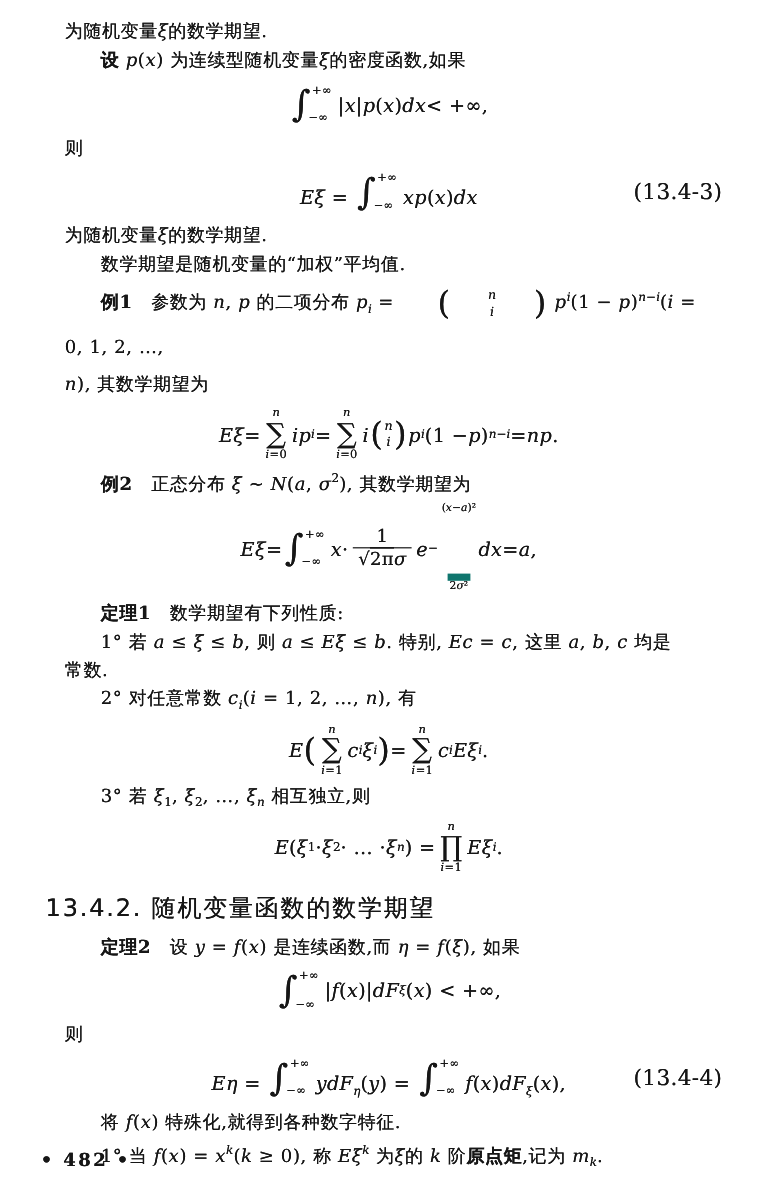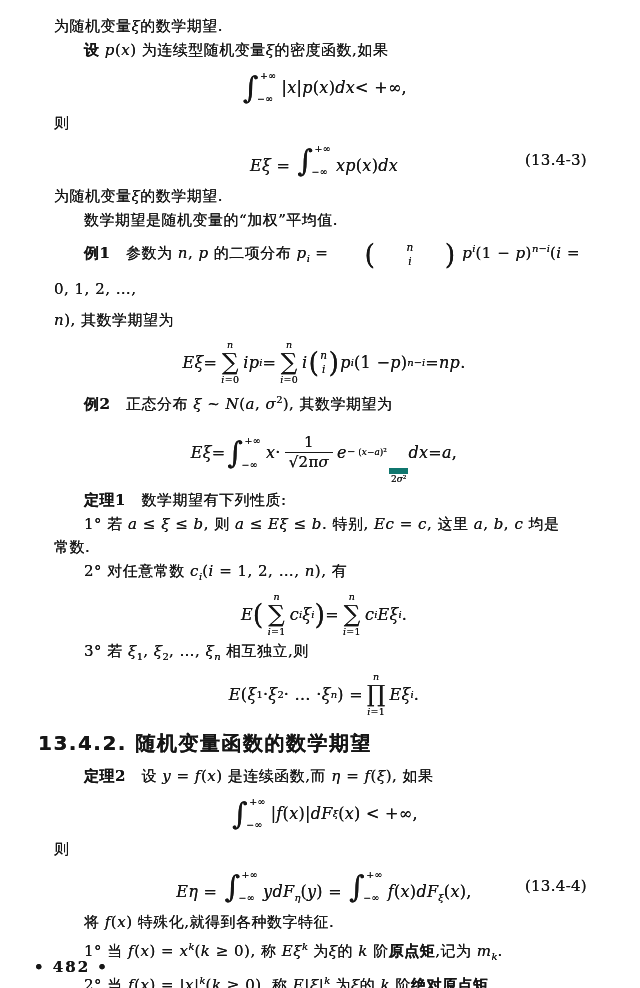--- a/index.html
+++ b/index.html
@@ -10,50 +10,50 @@
     text-shadow:0 0 .35px currentColor;
   }
   .page{position:relative;box-sizing:border-box;height:100%;padding:14px 30px 0 38px;}
   
   .t{font-size:15px;line-height:23px;margin:1px 16px;letter-spacing:.5px;}
   .ind{text-indent:2em;}
   .tall{line-height:31px;}
   
   .f{position:relative;display:flex;justify-content:center;align-items:center;
      font-size:16px;margin:4px 0;min-height:42px;letter-spacing:.3px;}
-  .f .eqnum{position:absolute;right:23px;top:50%;transform:translateY(-50%);font-size:15px;}
+  .f .eqnum{position:absolute;right:8px;top:50%;transform:translateY(-50%);font-size:18px;}
   
   .ii{display:inline-flex;align-items:center;margin:0 2px;}
   .is{font-size:30px;line-height:.9;font-style:normal;}
   .il{display:inline-flex;flex-direction:column;justify-content:space-between;
       height:33px;font-size:9.5px;line-height:1;margin:0 3px 0 1px;}
   .il span:last-child{transform:translateX(-3px);}
   
   .ss{display:inline-flex;flex-direction:column;align-items:center;line-height:1;margin:0 4px;}
   .ss .lim{font-size:9.5px;line-height:1;}
   .ss .op{font-size:23px;line-height:1;margin:1px 0;font-style:normal;}
   
   .binom{display:inline-flex;align-items:center;vertical-align:middle;margin:0 1px;}
   .bp{font-size:27px;font-weight:400;line-height:1;display:inline-block;vertical-align:middle;}
   .binom .st{display:inline-flex;flex-direction:column;align-items:center;
              font-size:10.5px;line-height:1.35;padding:0 1px;}
   
   .frac{display:inline-flex;flex-direction:column;align-items:center;vertical-align:middle;
         margin:0 4px;line-height:1.15;font-size:15px;}
   .frac .num{padding:0 4px;}
   .frac .den{border-top:1.5px solid #161616;padding:1px 4px 0;}
-  .fr2{display:inline-flex;flex-direction:row;align-items:center;vertical-align:middle;
+  .fr2{display:inline-flex;flex-direction:column;align-items:center;vertical-align:middle;
        font-size:9px;line-height:1.25;margin-left:1px;}
   .fr2 .num{padding:0 2px;}
   .fr2 .den{border-top:6px solid #0f766e;padding:0 2px;margin-top:48px;}
   .ef{font-size:10px;}
   .ov{text-decoration:overline;}
   sup,sub{font-size:10px;letter-spacing:0;}
   
-  .hd{font-size:20px;font-weight:bold;margin:14px 0 8px;letter-spacing:1.5px;
+  .hd{font-size:20px;font-weight:normal;margin:14px 0 8px;letter-spacing:1.5px;
       font-family:"DejaVu Sans","Liberation Sans",sans-serif;}
   
   .pg{position:absolute;bottom:12px;left:34px;font-size:15px;font-weight:bold;letter-spacing:2px;}
 </style>
 </head>
 <body>
 
 <div class="page">
 
   <div class="t">为随机变量<i>ξ</i>的数学期望.</div>

